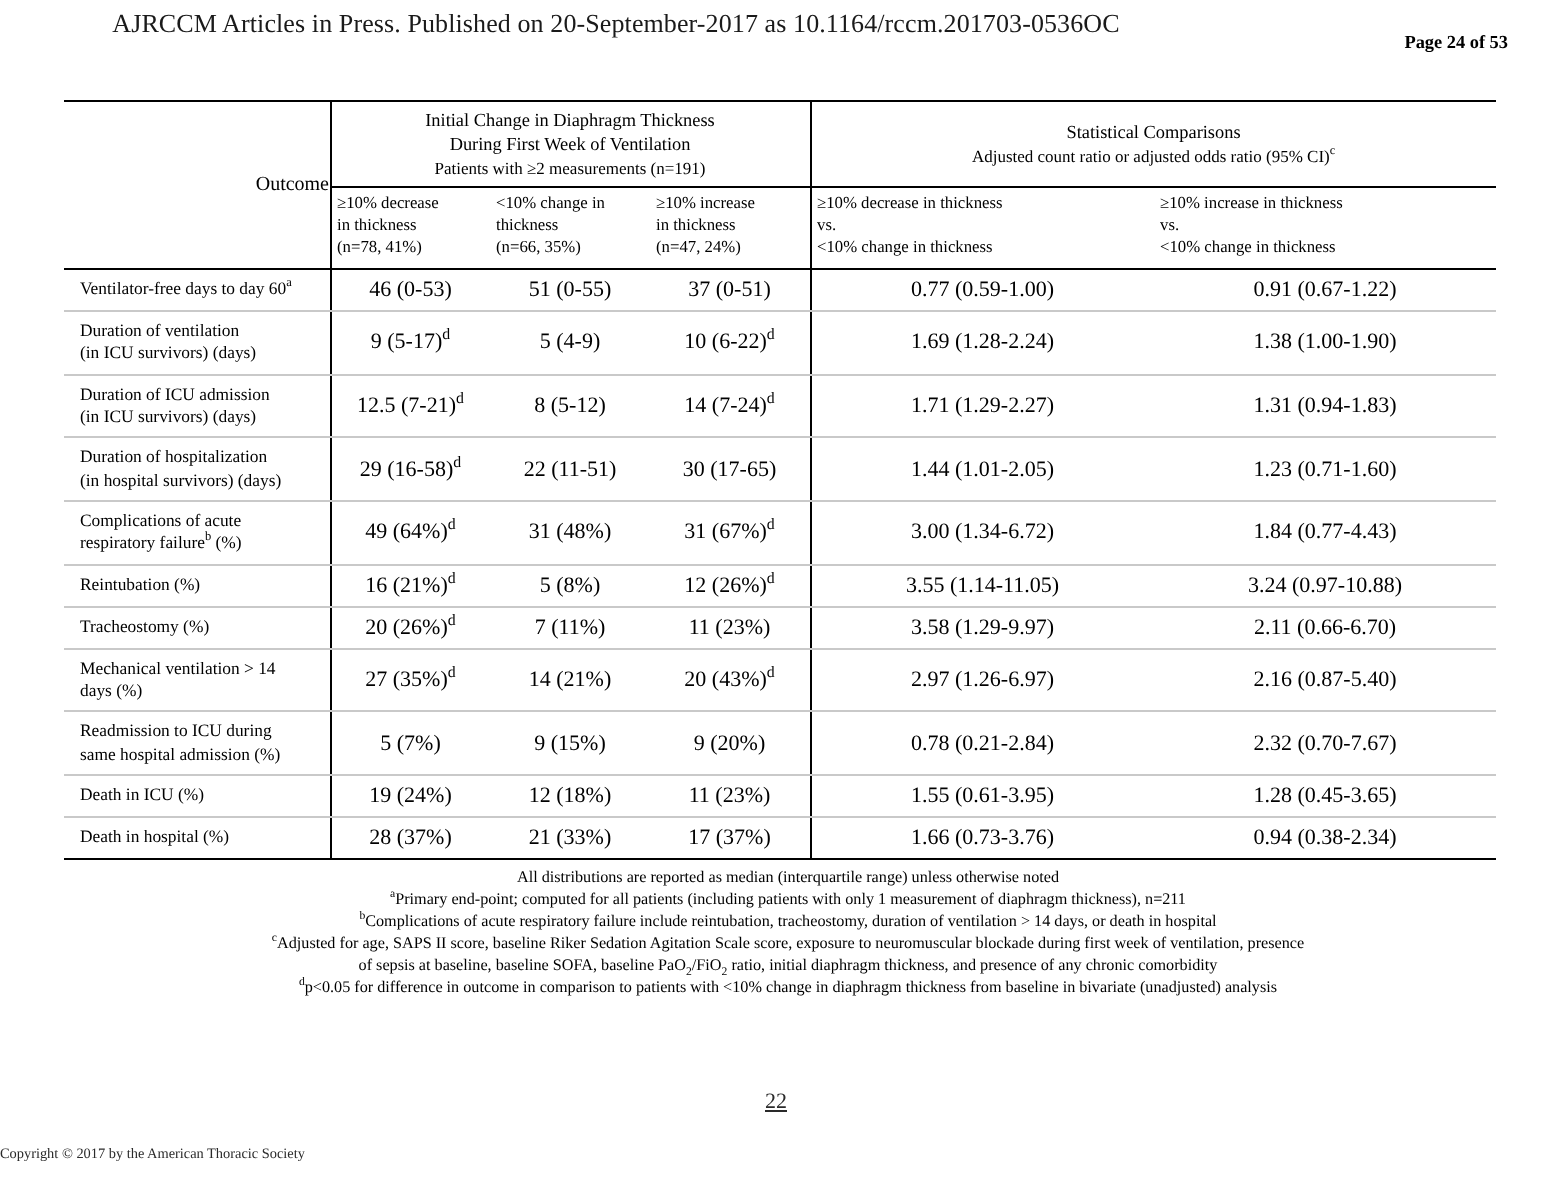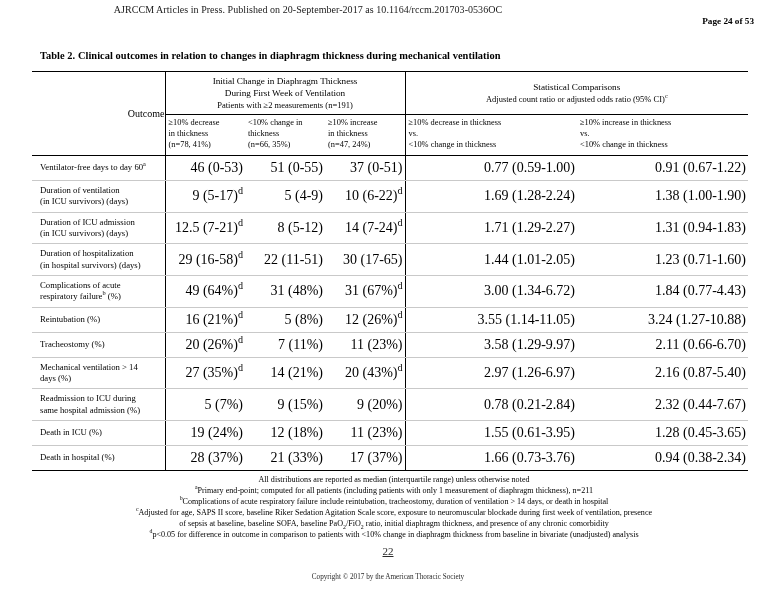--- a/index.html
+++ b/index.html
@@ -22,21 +22,21 @@
     top: 4px;
     left: 0;
     width: 776px;
     height: 14px;
   }
   .running-head .doi {
     position: absolute;
     left: 0;
     width: 616px;
     text-align: center;
-    font-size: 10px;
+    font-size: 13px;
     letter-spacing: 0.05px;
     color: #1a1a1a;
     white-space: nowrap;
   }
   .running-head .pageof {
     position: absolute;
     right: 22px;
     top: 12px;
     font-size: 9.2px;
     font-weight: bold;
@@ -107,23 +107,23 @@
     text-align: right;
   }
 
   td.outcome {
     text-align: left;
     padding: 4px 4px 4px 8px !important;
     line-height: 1.3;
     font-size: 8.7px;
   }
   td.val {
-    text-align: right;
+    text-align: center;
     padding: 4px 2px !important;
-    font-size: 14px;
+    font-size: 11px;
     white-space: nowrap;
   }
   sup {
     font-size: 0.72em;
     vertical-align: super;
     line-height: 0;
   }
   sub {
     font-size: 0.72em;
     vertical-align: sub;
@@ -151,36 +151,35 @@
     text-align: center;
     font-size: 11px;
     color: #2a2a2a;
     text-decoration: underline;
   }
   .copyright {
     position: absolute;
     top: 573px;
     left: 0;
     width: 776px;
-    text-align: center;
+    text-align: left;
     font-size: 7.2px;
     color: #2a2a2a;
   }
 </style>
 </head>
 <body>
 
 <div class="running-head">
   <div class="doi">AJRCCM Articles in Press. Published on 20-September-2017 as 10.1164/rccm.201703-0536OC</div>
   <div class="pageof">Page 24 of 53</div>
 </div>
 
 <div class="sheet">
 
-  <div class="table-title">Table 2. Clinical outcomes in relation to changes in diaphragm thickness during mechanical ventilation</div>
 
   <table class="t2">
     <colgroup>
       <col style="width:133px">
       <col style="width:80px">
       <col style="width:80px">
       <col style="width:80px">
       <col style="width:172px">
       <col style="width:171px">
     </colgroup>
@@ -268,21 +267,21 @@
           <td class="val rowline">31 (67%)<sup>d</sup></td>
           <td class="val rowline vline-left">3.00 (1.34-6.72)</td>
           <td class="val rowline">1.84 (0.77-4.43)</td>
         </tr>
         <tr>
           <td class="outcome rowline">Reintubation (%)</td>
           <td class="val rowline vline-left">16 (21%)<sup>d</sup></td>
           <td class="val rowline">5 (8%)</td>
           <td class="val rowline">12 (26%)<sup>d</sup></td>
           <td class="val rowline vline-left">3.55 (1.14-11.05)</td>
-          <td class="val rowline">3.24 (1.27-10.88)</td>
+          <td class="val rowline">3.24 (0.97-10.88)</td>
         </tr>
         <tr>
           <td class="outcome rowline">Tracheostomy (%)</td>
           <td class="val rowline vline-left">20 (26%)<sup>d</sup></td>
           <td class="val rowline">7 (11%)</td>
           <td class="val rowline">11 (23%)</td>
           <td class="val rowline vline-left">3.58 (1.29-9.97)</td>
           <td class="val rowline">2.11 (0.66-6.70)</td>
         </tr>
         <tr>
@@ -292,21 +291,21 @@
           <td class="val rowline">20 (43%)<sup>d</sup></td>
           <td class="val rowline vline-left">2.97 (1.26-6.97)</td>
           <td class="val rowline">2.16 (0.87-5.40)</td>
         </tr>
         <tr>
           <td class="outcome rowline">Readmission to ICU during<br>same hospital admission (%)</td>
           <td class="val rowline vline-left">5 (7%)</td>
           <td class="val rowline">9 (15%)</td>
           <td class="val rowline">9 (20%)</td>
           <td class="val rowline vline-left">0.78 (0.21-2.84)</td>
-          <td class="val rowline">2.32 (0.44-7.67)</td>
+          <td class="val rowline">2.32 (0.70-7.67)</td>
         </tr>
         <tr>
           <td class="outcome rowline">Death in ICU (%)</td>
           <td class="val rowline vline-left">19 (24%)</td>
           <td class="val rowline">12 (18%)</td>
           <td class="val rowline">11 (23%)</td>
           <td class="val rowline vline-left">1.55 (0.61-3.95)</td>
           <td class="val rowline">1.28 (0.45-3.65)</td>
         </tr>
         <tr>

